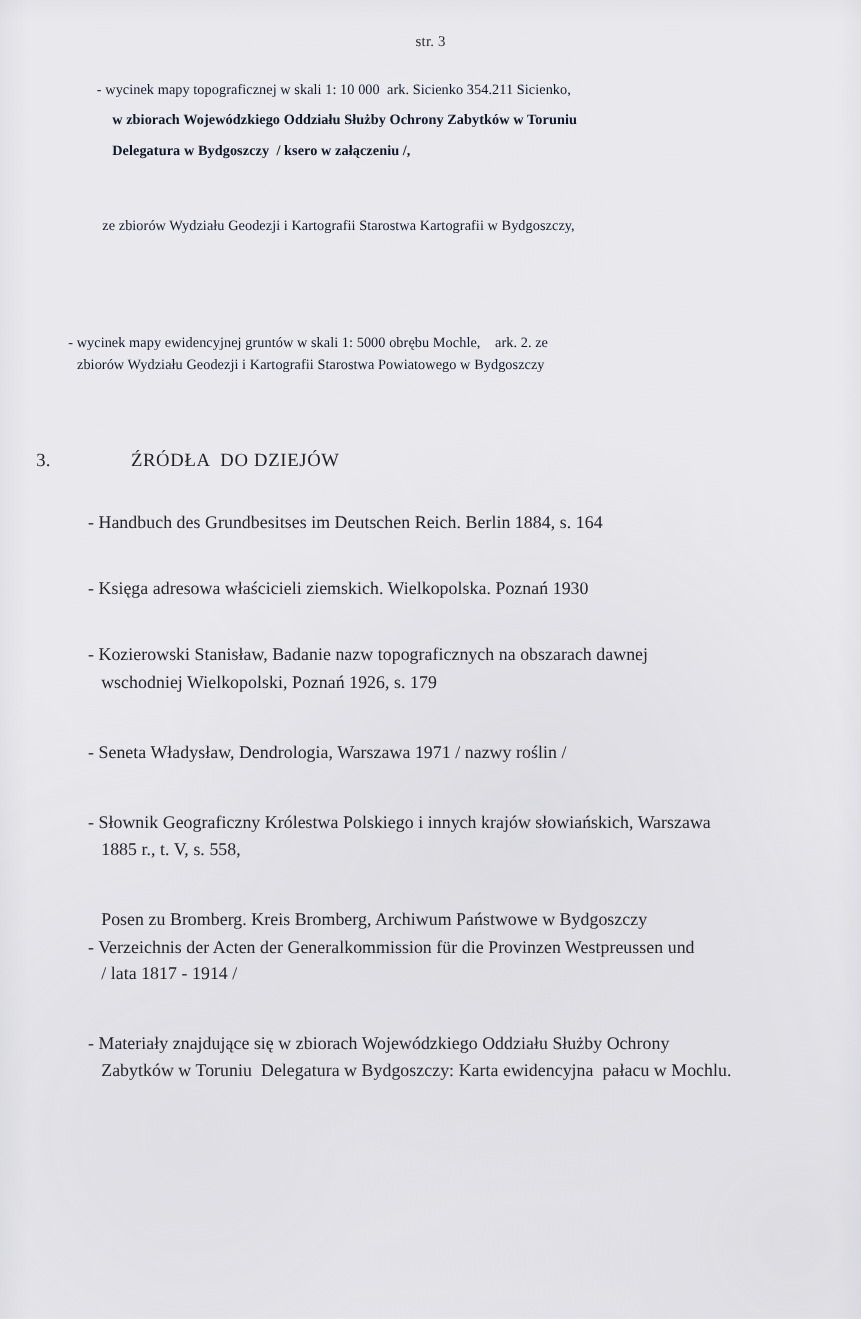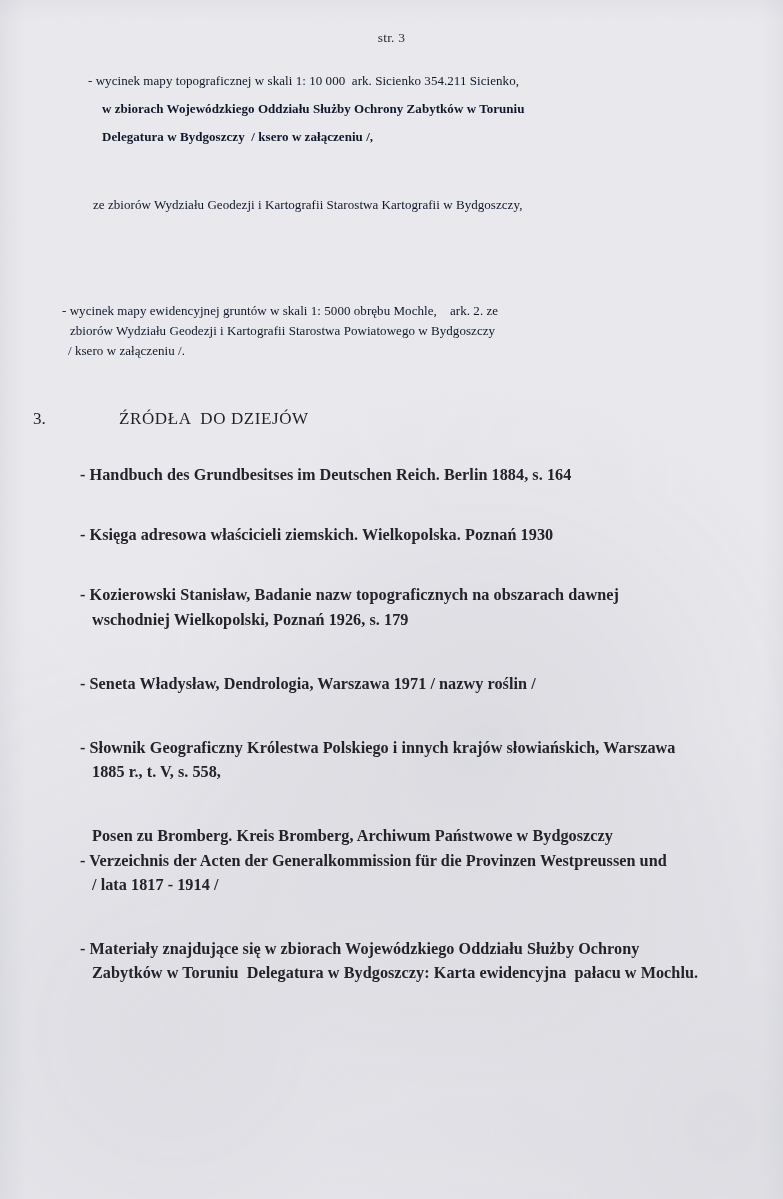--- a/index.html
+++ b/index.html
@@ -115,21 +115,20 @@
     position: absolute;
     top: 393px;
     left: 80px;
     width: 650px;
   }
   .bib-entry {
     font-size: 16.2px;
     line-height: 1.0;
     margin-bottom: 33px;
     color: #24222a;
-    font-weight: bold;
   }
   .bib-entry .line + .line { margin-top: 8px; }
   .bib-entry .cont { padding-left: 12px; }
   .bib-entry.gap-lg { margin-bottom: 44px; }
   .bib-entry.gap-xl { margin-bottom: 48px; }
 </style>
 </head>
 <body>
 
 <div class="paper-grain"></div>
@@ -147,21 +146,20 @@
       <div class="line l3">Delegatura w Bydgoszczy  / ksero w załączeniu /,</div>
     </div>
 
     <div class="block grp-maps-2">
       <div class="line l3">ze zbiorów Wydziału Geodezji i Kartografii Starostwa Kartografii w Bydgoszczy,</div>
     </div>
 
     <div class="block grp-maps-3">
       <div class="line l1">- wycinek mapy ewidencyjnej gruntów w skali 1: 5000 obrębu Mochle,    ark. 2. ze</div>
       <div class="line l2">zbiorów Wydziału Geodezji i Kartografii Starostwa Powiatowego w Bydgoszczy</div>
-      <div class="line l3">/ ksero w załączeniu /.</div>
     </div>
 
     <div class="section-heading">
       <span class="num">3.</span>
       <span class="ttl">ŹRÓDŁA  DO DZIEJÓW</span>
     </div>
 
     <div class="bib">
 
       <div class="bib-entry gap-lg">

